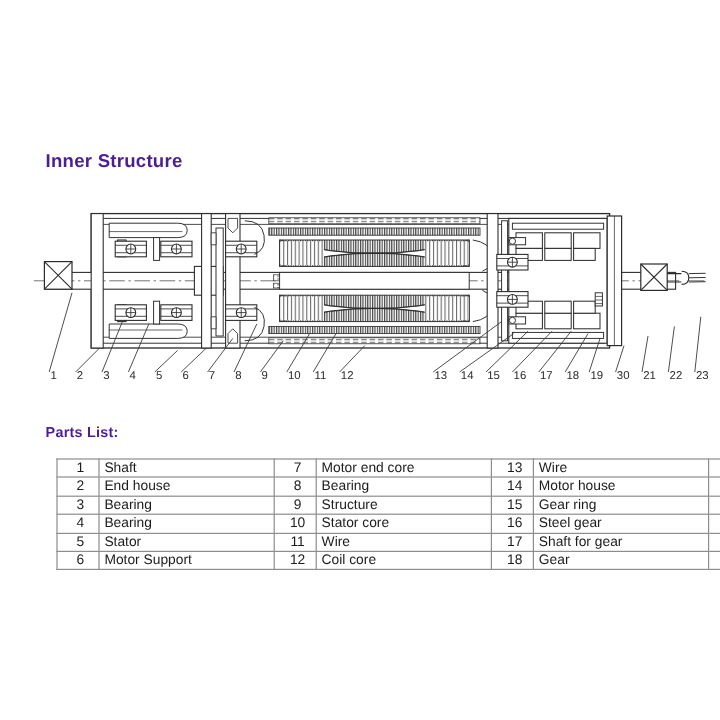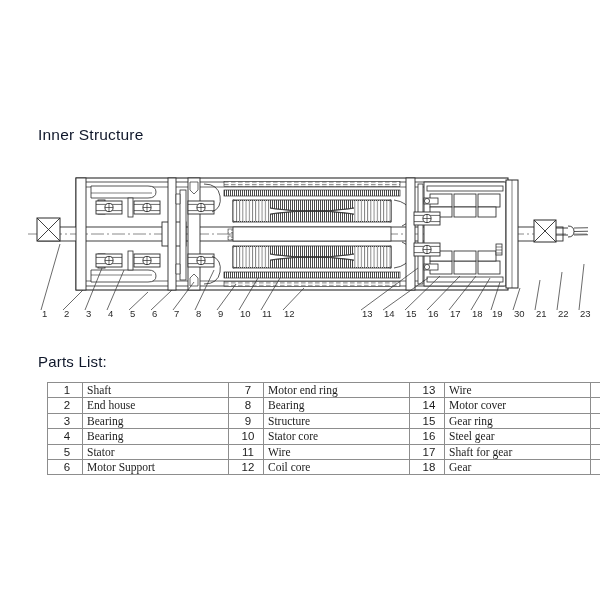--- a/index.html
+++ b/index.html
@@ -21,35 +21,35 @@
     position: absolute;
     left: 0; top: 0;
     width: 600px;
     height: 600px;
     background: #ffffff;
   }
 
   
   .heading {
     position: absolute;
-    font-weight: normal;
-    color: #0f172a;
+    font-weight: bold;
+    color: #4c1d95;
     letter-spacing: 0.2px;
     white-space: nowrap;
     text-align: right;
   }
   #inner-structure-heading {
     left: 38px;
     top: 126px;
     font-size: 15.5px;
   }
   #parts-list-heading {
     left: 38px;
     top: 353px;
-    font-size: 15px;
+    font-size: 12px;
   }
 
   
   #tech-drawing {
     position: absolute;
     left: 28px;
     top: 160px;
     width: 560px;
     height: 168px;
   }
@@ -78,21 +78,21 @@
     line-height: 14.4px;
     white-space: nowrap;
     overflow: hidden;
     vertical-align: middle;
   }
   td.num {
     width: 30px;
     text-align: center;
     padding-left: 0;
   }
-  td.name { width: 141px; font-family: Liberation Serif, serif; }
+  td.name { width: 141px; }
   td.blank { border-color: #8d8d8d; }
 </style>
 </head>
 <body>
 
 <div class="page">
 
   <div class="heading" id="inner-structure-heading">Inner Structure</div>
 
   <div id="tech-drawing">
@@ -314,32 +314,32 @@
 
   <div class="heading" id="parts-list-heading">Parts List:</div>
 
   <div id="parts-table-wrap">
     <table class="parts">
       <tbody id="parts-tbody">
           <tr>
             <td class="num">1</td>
             <td class="name">Shaft</td>
             <td class="num">7</td>
-            <td class="name">Motor end ring</td>
+            <td class="name">Motor end core</td>
             <td class="num">13</td>
             <td class="name">Wire</td>
             <td class="num">19</td>
           </tr>
           <tr>
             <td class="num">2</td>
             <td class="name">End house</td>
             <td class="num">8</td>
             <td class="name">Bearing</td>
             <td class="num">14</td>
-            <td class="name">Motor cover</td>
+            <td class="name">Motor house</td>
             <td class="num">20</td>
           </tr>
           <tr>
             <td class="num">3</td>
             <td class="name">Bearing</td>
             <td class="num">9</td>
             <td class="name">Structure</td>
             <td class="num">15</td>
             <td class="name">Gear ring</td>
             <td class="num">21</td>

